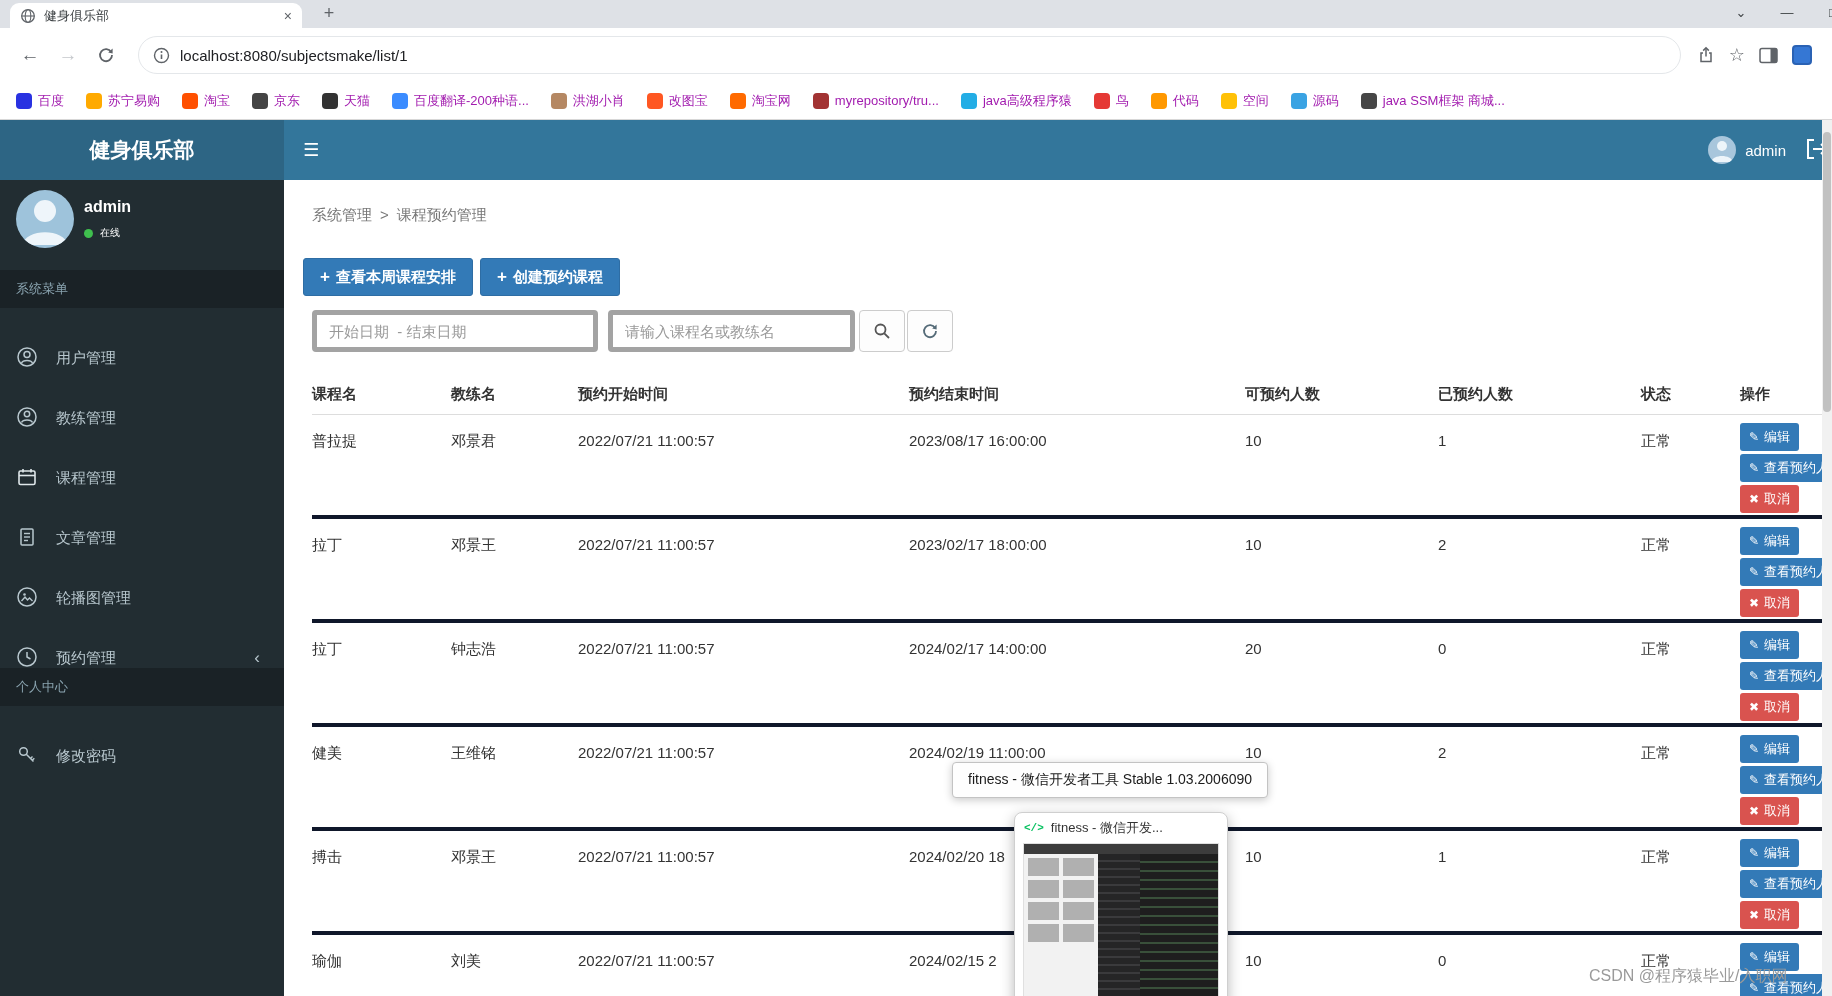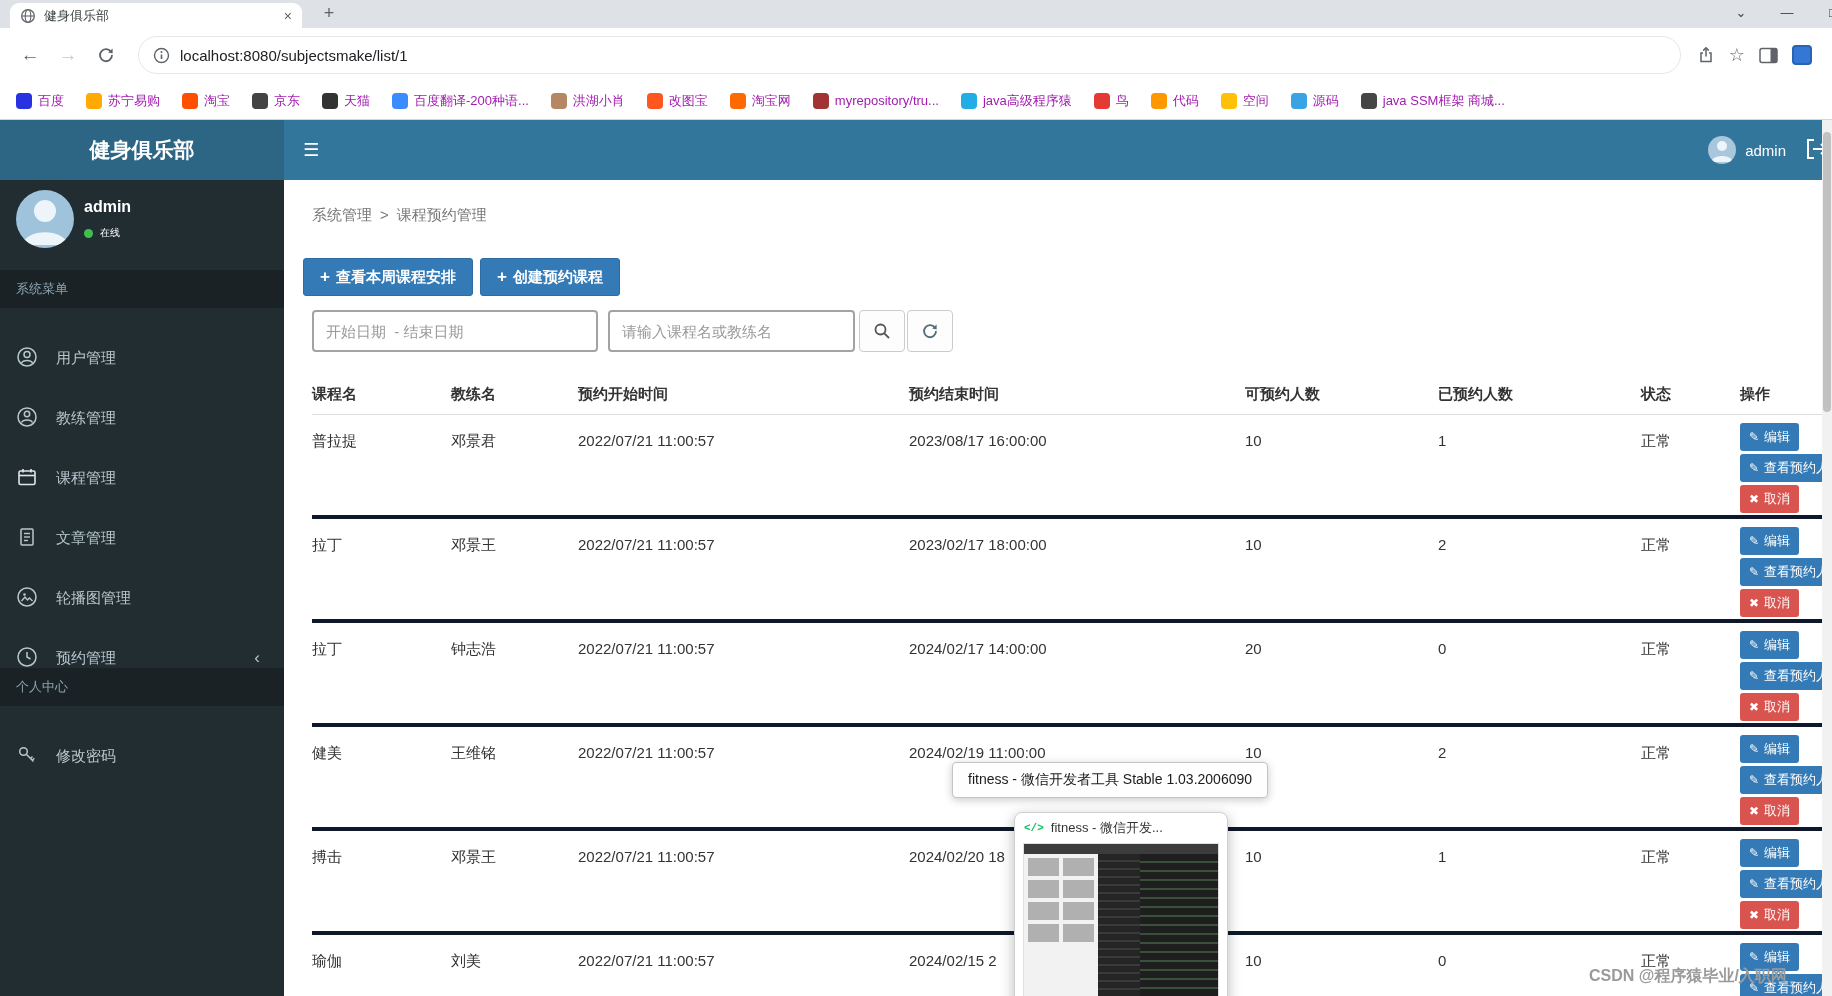--- a/index.html
+++ b/index.html
@@ -64,21 +64,21 @@
   .sb-chevron { position:absolute; right:24px; font-size:17px; color:#b8c7ce; }
 
   
   .main { position:absolute; left:284px; top:180px; right:0; bottom:0; background:#fff; }
   .breadcrumb { position:absolute; left:28px; top:26px; font-size:15px; color:#777; display:flex; gap:8px; }
   .btn-row { position:absolute; left:19px; top:78px; display:flex; gap:7px; }
   .btn-primary { height:38px; background:#337ab7; border:1px solid #2e6da4; color:#fff; font-size:15px;
                  font-weight:bold; border-radius:3px; padding:0 16px; display:flex; align-items:center; gap:6px; }
   .btn-plus { font-size:17px; font-weight:bold; }
   .search-row { position:absolute; left:28px; top:130px; display:flex; align-items:center; }
-  .inp { height:42px; border:2px solid #a3a3a3; border-radius:4px; font-size:15px; padding:12px 12px; color:#333; }
+  .inp { height:42px; border:5px solid #a3a3a3; border-radius:4px; font-size:15px; padding:12px 12px; color:#333; }
   .inp::placeholder { color:#999; }
   .inp-date { width:286px; margin-right:10px; }
   .inp-kw { width:247px; margin-right:2px; }
   .tool-btn { width:46px; height:42px; background:#fdfdfd; border:1px solid #ccc; border-radius:4px;
               display:flex; align-items:center; justify-content:center; margin-left:2px; }
 
   .table { position:absolute; left:28px; top:195px; right:0; }
   .thead, .trow { display:grid; grid-template-columns:139px 127px 331px 336px 193px 203px 99px 1fr; }
   .thead { height:40px; align-items:center; font-weight:bold; font-size:15px; color:#333;
            border-bottom:1px solid #ddd; }
@@ -106,21 +106,21 @@
   .pv-shot { margin:0 8px; height:160px; background:#2b2b2b; border:1px solid #e0e0e0; display:flex; flex-direction:column; }
   .pv-titlebar { height:10px; background:#3c3c3c; }
   .pv-body { flex:1; display:flex; }
   .pv-left { width:38%; background:#f2f2f2; padding:4px; display:grid;
              grid-template-columns:1fr 1fr; gap:4px; align-content:start; }
   .pv-tile { height:18px; background:#b0b0b0; }
   .pv-mid { width:22%; background:#252526;
             background-image:repeating-linear-gradient(#252526 0 6px, #3a3a3c 6px 8px); }
   .pv-rightp { flex:1; background:#1e1e1e;
                background-image:repeating-linear-gradient(#1e1e1e 0 7px, #39503a 7px 9px); }
-  .watermark { position:absolute; left:1589px; top:966px; font-size:16px; color:#9a9a9a; z-index:60; white-space:nowrap;font-weight:bold; }
+  .watermark { position:absolute; left:1589px; top:966px; font-size:16px; color:#9a9a9a; z-index:60; white-space:nowrap; }
 </style>
 </head>
 <body>
 
 <div class="screen">
 
   <div class="tabstrip">
     <div class="tab">
       <svg width="16" height="16" viewBox="0 0 16 16">
         <circle cx="8" cy="8" r="6.3" fill="none" stroke="#5f6368" stroke-width="1.3"></circle>

